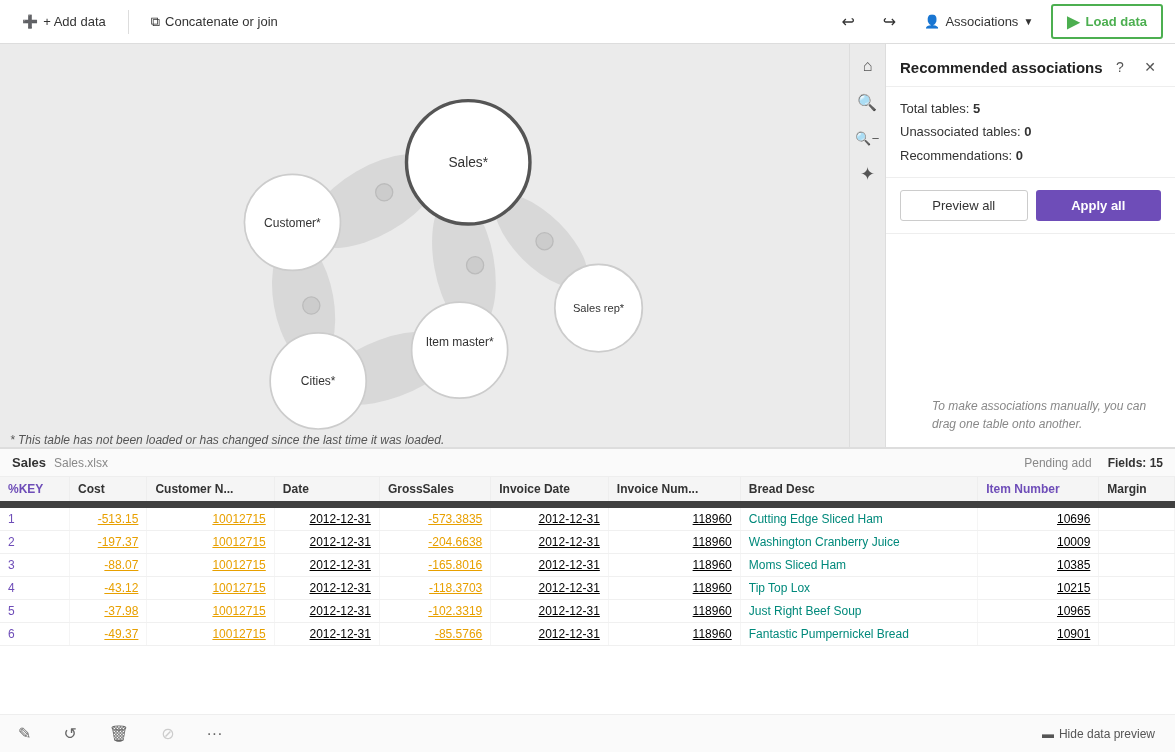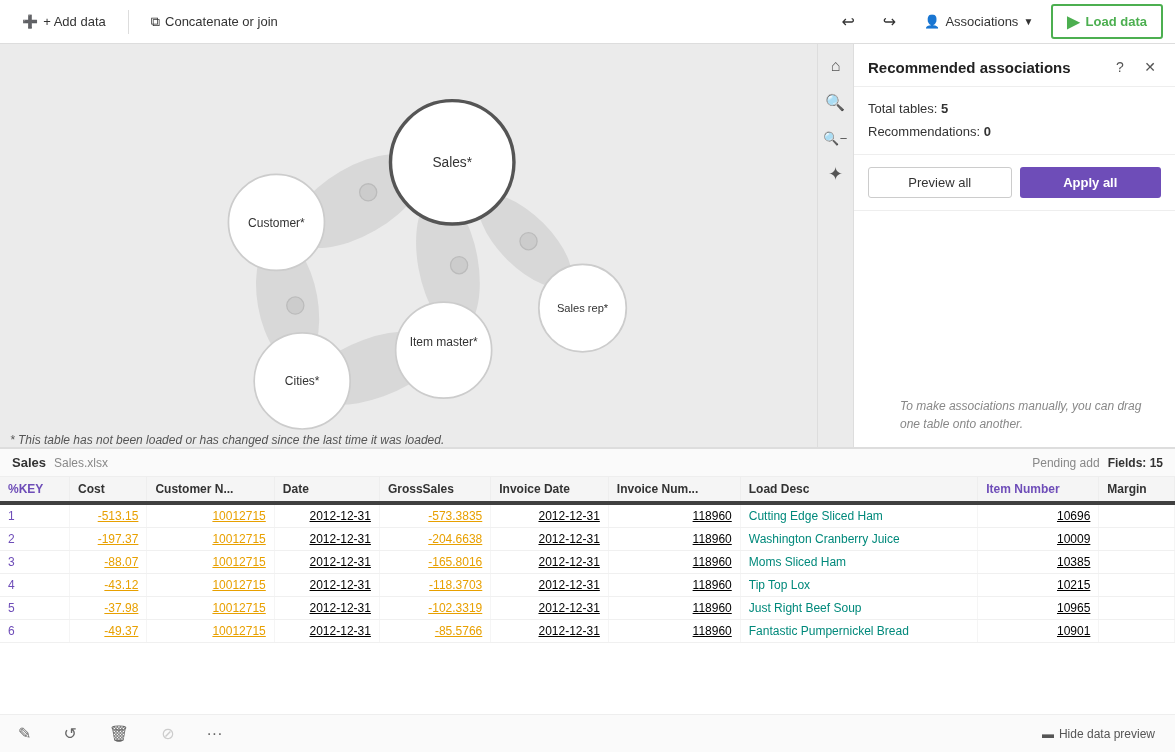--- a/index.html
+++ b/index.html
@@ -92,21 +92,21 @@
       position: absolute;
       bottom: 0;
       left: 10px;
       font-size: 12px;
       color: #555;
       font-style: italic;
     }
 
     
     .right-panel {
-      width: 322px;
+      width: 290px;
       background: #fff;
       border-left: 1px solid #ddd;
       display: flex;
       flex-direction: column;
       flex-shrink: 0;
       justify-content: center;
     }
     .panel-header {
       display: flex;
       align-items: center;
@@ -219,21 +219,21 @@
     }
     .preview-table {
       width: 100%;
       border-collapse: collapse;
       font-size: 12px;
     }
     .preview-table th {
       position: sticky;
       top: 0;
       background: #f5f5f5;
-      border-bottom: 4px solid #404040;
+      border-bottom: 7px solid #404040;
       border-right: 1px solid #eee;
       padding: 5px 8px;
       text-align: left;
       font-weight: 600;
       color: #333;
       white-space: nowrap;
     }
     .preview-table th.key-col { color: #6e4db8; }
     .preview-table td {
       padding: 4px 8px;
@@ -351,54 +351,58 @@
           <button class="panel-icon-btn">?</button>
           <button class="panel-icon-btn">✕</button>
         </div>
       </div>
       <div class="panel-stats">
         <div>
           <span>Total tables:</span>
           <strong>5</strong>
         </div>
         <div>
+          <span>Unassociated tables:</span>
+          <strong>0</strong>
+        </div>
+        <div>
           <span>Recommendations:</span>
           <strong>0</strong>
         </div>
       </div>
       <div class="panel-actions">
         <button class="preview-btn">Preview all</button>
         <button class="apply-btn">Apply all</button>
       </div>
       <div class="panel-body">
         <span class="panel-hint">To make associations manually, you can drag one table onto another.</span>
       </div>
     </div>
 
   </div>
 
   <div class="data-preview">
     <div class="preview-header">
       <span class="preview-table-name">Sales</span>
       <span class="preview-file-name">Sales.xlsx</span>
       <span class="preview-status">Pending add</span>
-      <span style="margin-left:0;" class="preview-fields">Fields: 15</span>
+      <span style="margin-left:8px;" class="preview-fields">Fields: 15</span>
     </div>
     <div class="preview-table-wrap">
       <table class="preview-table">
         <thead>
           <tr>
             <th class="key-col">%KEY</th>
             <th>Cost</th>
             <th>Customer N...</th>
             <th>Date</th>
             <th>GrossSales</th>
             <th>Invoice Date</th>
             <th>Invoice Num...</th>
-            <th>Load Desc</th>
+            <th>Bread Desc</th>
             <th style="color:#6e4db8;">Item Number</th>
             <th>Margin</th>
           </tr>
         </thead>
         <tbody id="preview-tbody">
         <tr>
               <td><a href="#" class="link-cell">1</a></td>
               <td class="num-cell orange-num">-513.15</td>
               <td class="num-cell orange-num">10012715</td>
               <td class="num-cell">2012-12-31</td>

